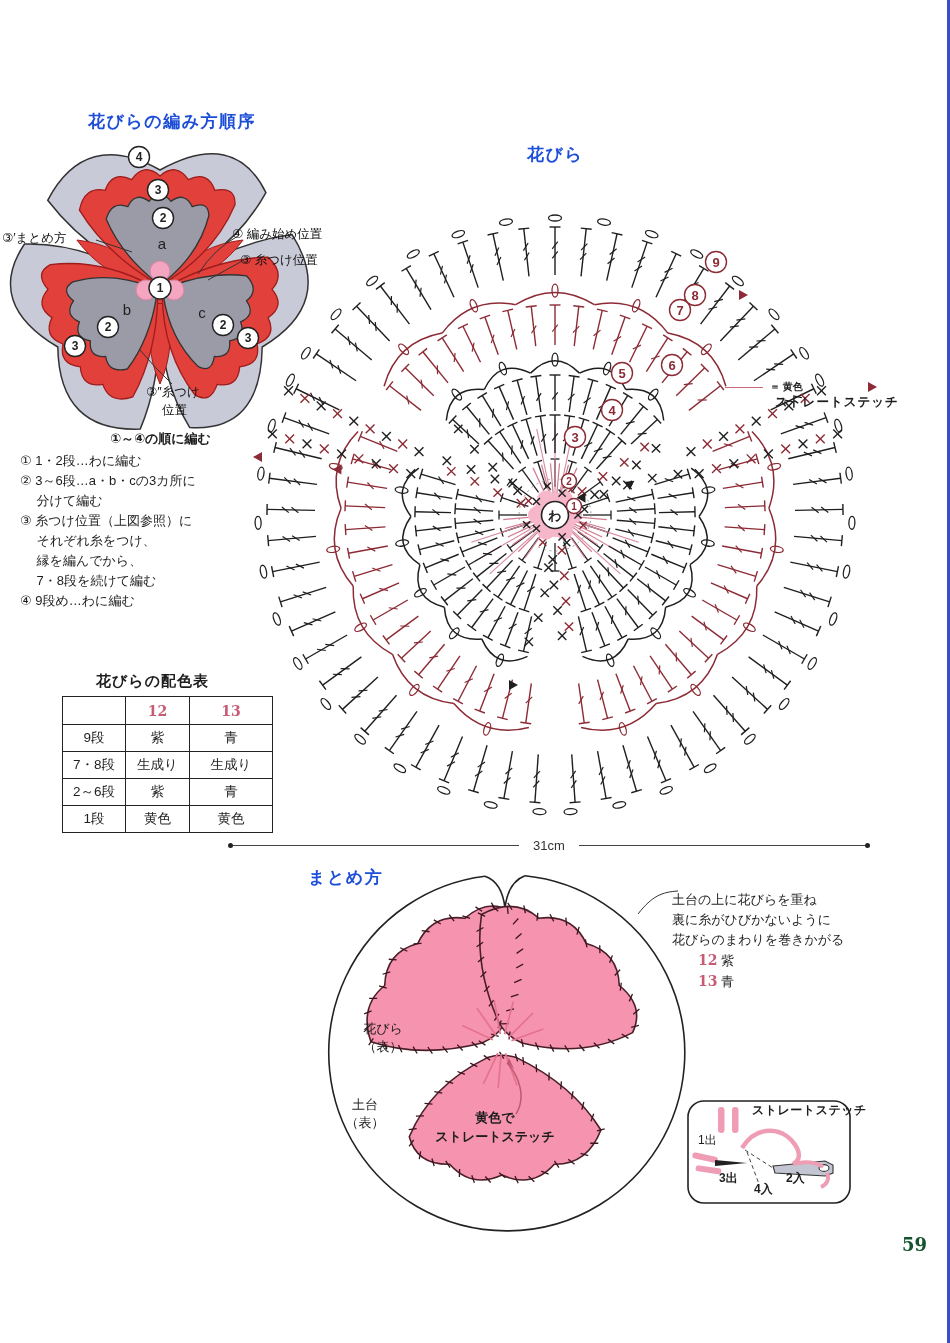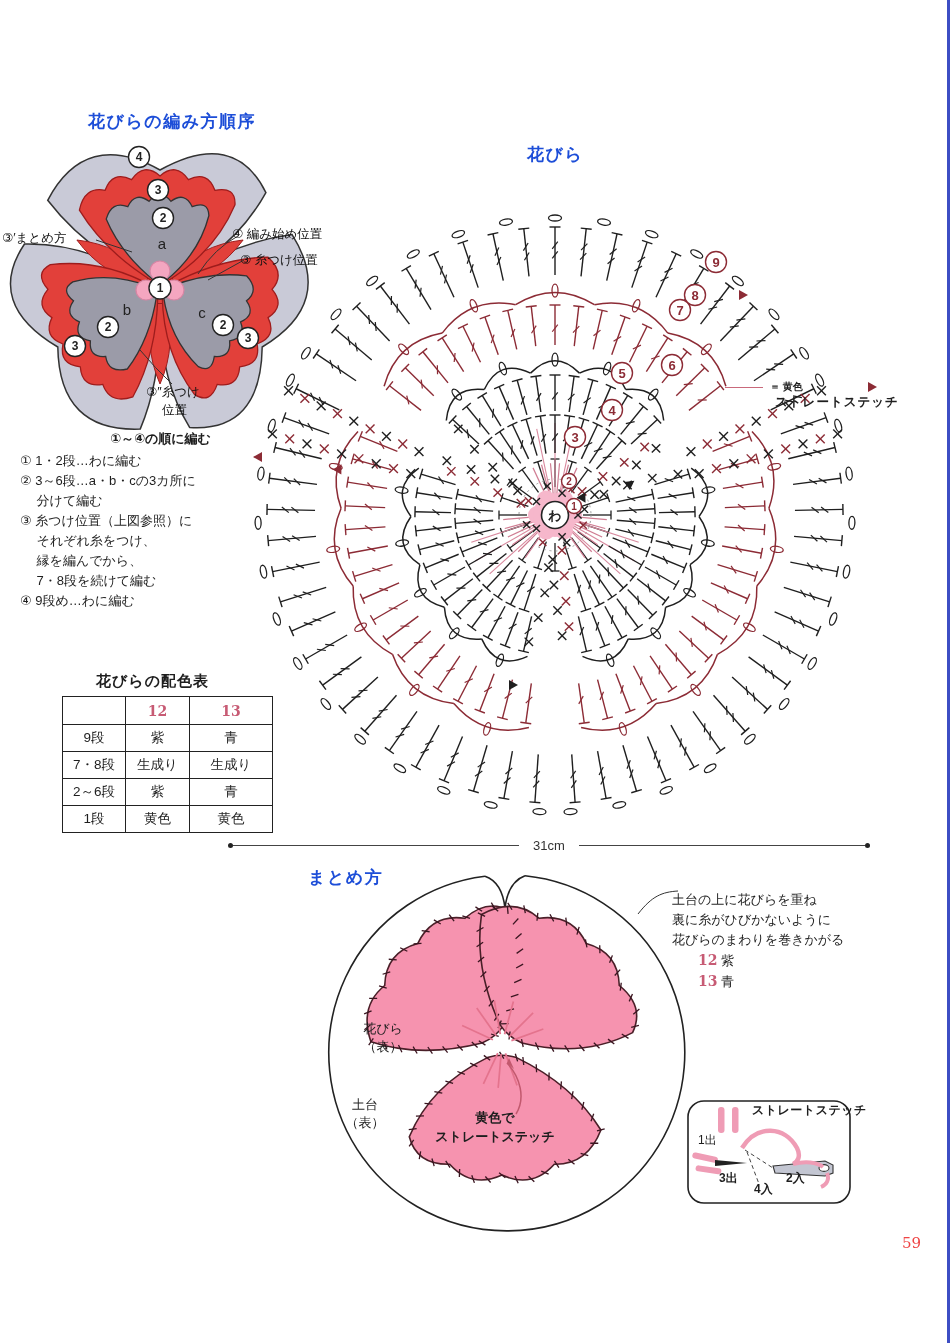--- a/index.html
+++ b/index.html
@@ -16,21 +16,21 @@
   table.colors .c2{width:80px;}
   table.colors tr.hd td{height:25px;}
   .pinknum{color:#c75b74;font-family:"DejaVu Serif",serif;font-size:14px;font-weight:bold;}
   .tbl-title{font-size:15px;font-weight:bold;letter-spacing:1px;}
   .legend-line{display:inline-block;width:38px;height:0;border-top:1.6px solid #c9697b;vertical-align:middle;}
   .measure{display:flex;align-items:center;font-size:13px;color:#333;}
   .measure .seg{flex:1;border-top:1.6px solid #444;}
   .measure .dot{width:5px;height:5px;background:#222;border-radius:50%;}
   .measure .lbl{padding:0 14px;}
   .bluebar{position:absolute;right:0;top:0;width:3px;height:1343px;background:#3d4ec4;}
-  .pagenum{font-family:"DejaVu Serif",serif;font-size:15px;color:#ef4444;}
+  .pagenum{font-family:"DejaVu Serif",serif;font-size:18px;color:#14532d;font-weight:bold;}
 </style>
 </head>
 <body>
 
 <div class="abs red-title" style="left:88px;top:110px;">花びらの編み方順序</div>
 <svg id="flower-svg" class="abs" style="left:0px;top:128px;" width="330" height="312" viewBox="0 0 330 312">
     <g>
       <path d="M 152.3,153.6 Q 85.9,122.2 47.7,72.3 Q 85.6,0.5 160.0,42.0 Q 234.4,0.5 265.9,64.6 Q 234.1,122.2 167.7,153.6 Q 160.0,155.5 152.3,153.6 Z" fill="#c9cad7" stroke="#333" stroke-width="1.5"></path>
       <path d="M 169.4,156.6 Q 229.8,114.7 292.1,106.6 Q 335.3,175.3 262.2,219.0 Q 260.9,304.2 189.6,299.4 Q 155.6,243.1 161.7,169.8 Q 163.9,162.3 169.4,156.6 Z" fill="#c9cad7" stroke="#333" stroke-width="1.5"></path>
       <path d="M 158.3,169.8 Q 164.4,243.1 140.2,301.1 Q 59.1,304.2 57.8,219.0 Q -15.3,175.3 24.5,116.0 Q 90.2,114.7 150.6,156.6 Q 156.1,162.3 158.3,169.8 Z" fill="#c9cad7" stroke="#333" stroke-width="1.5"></path>

